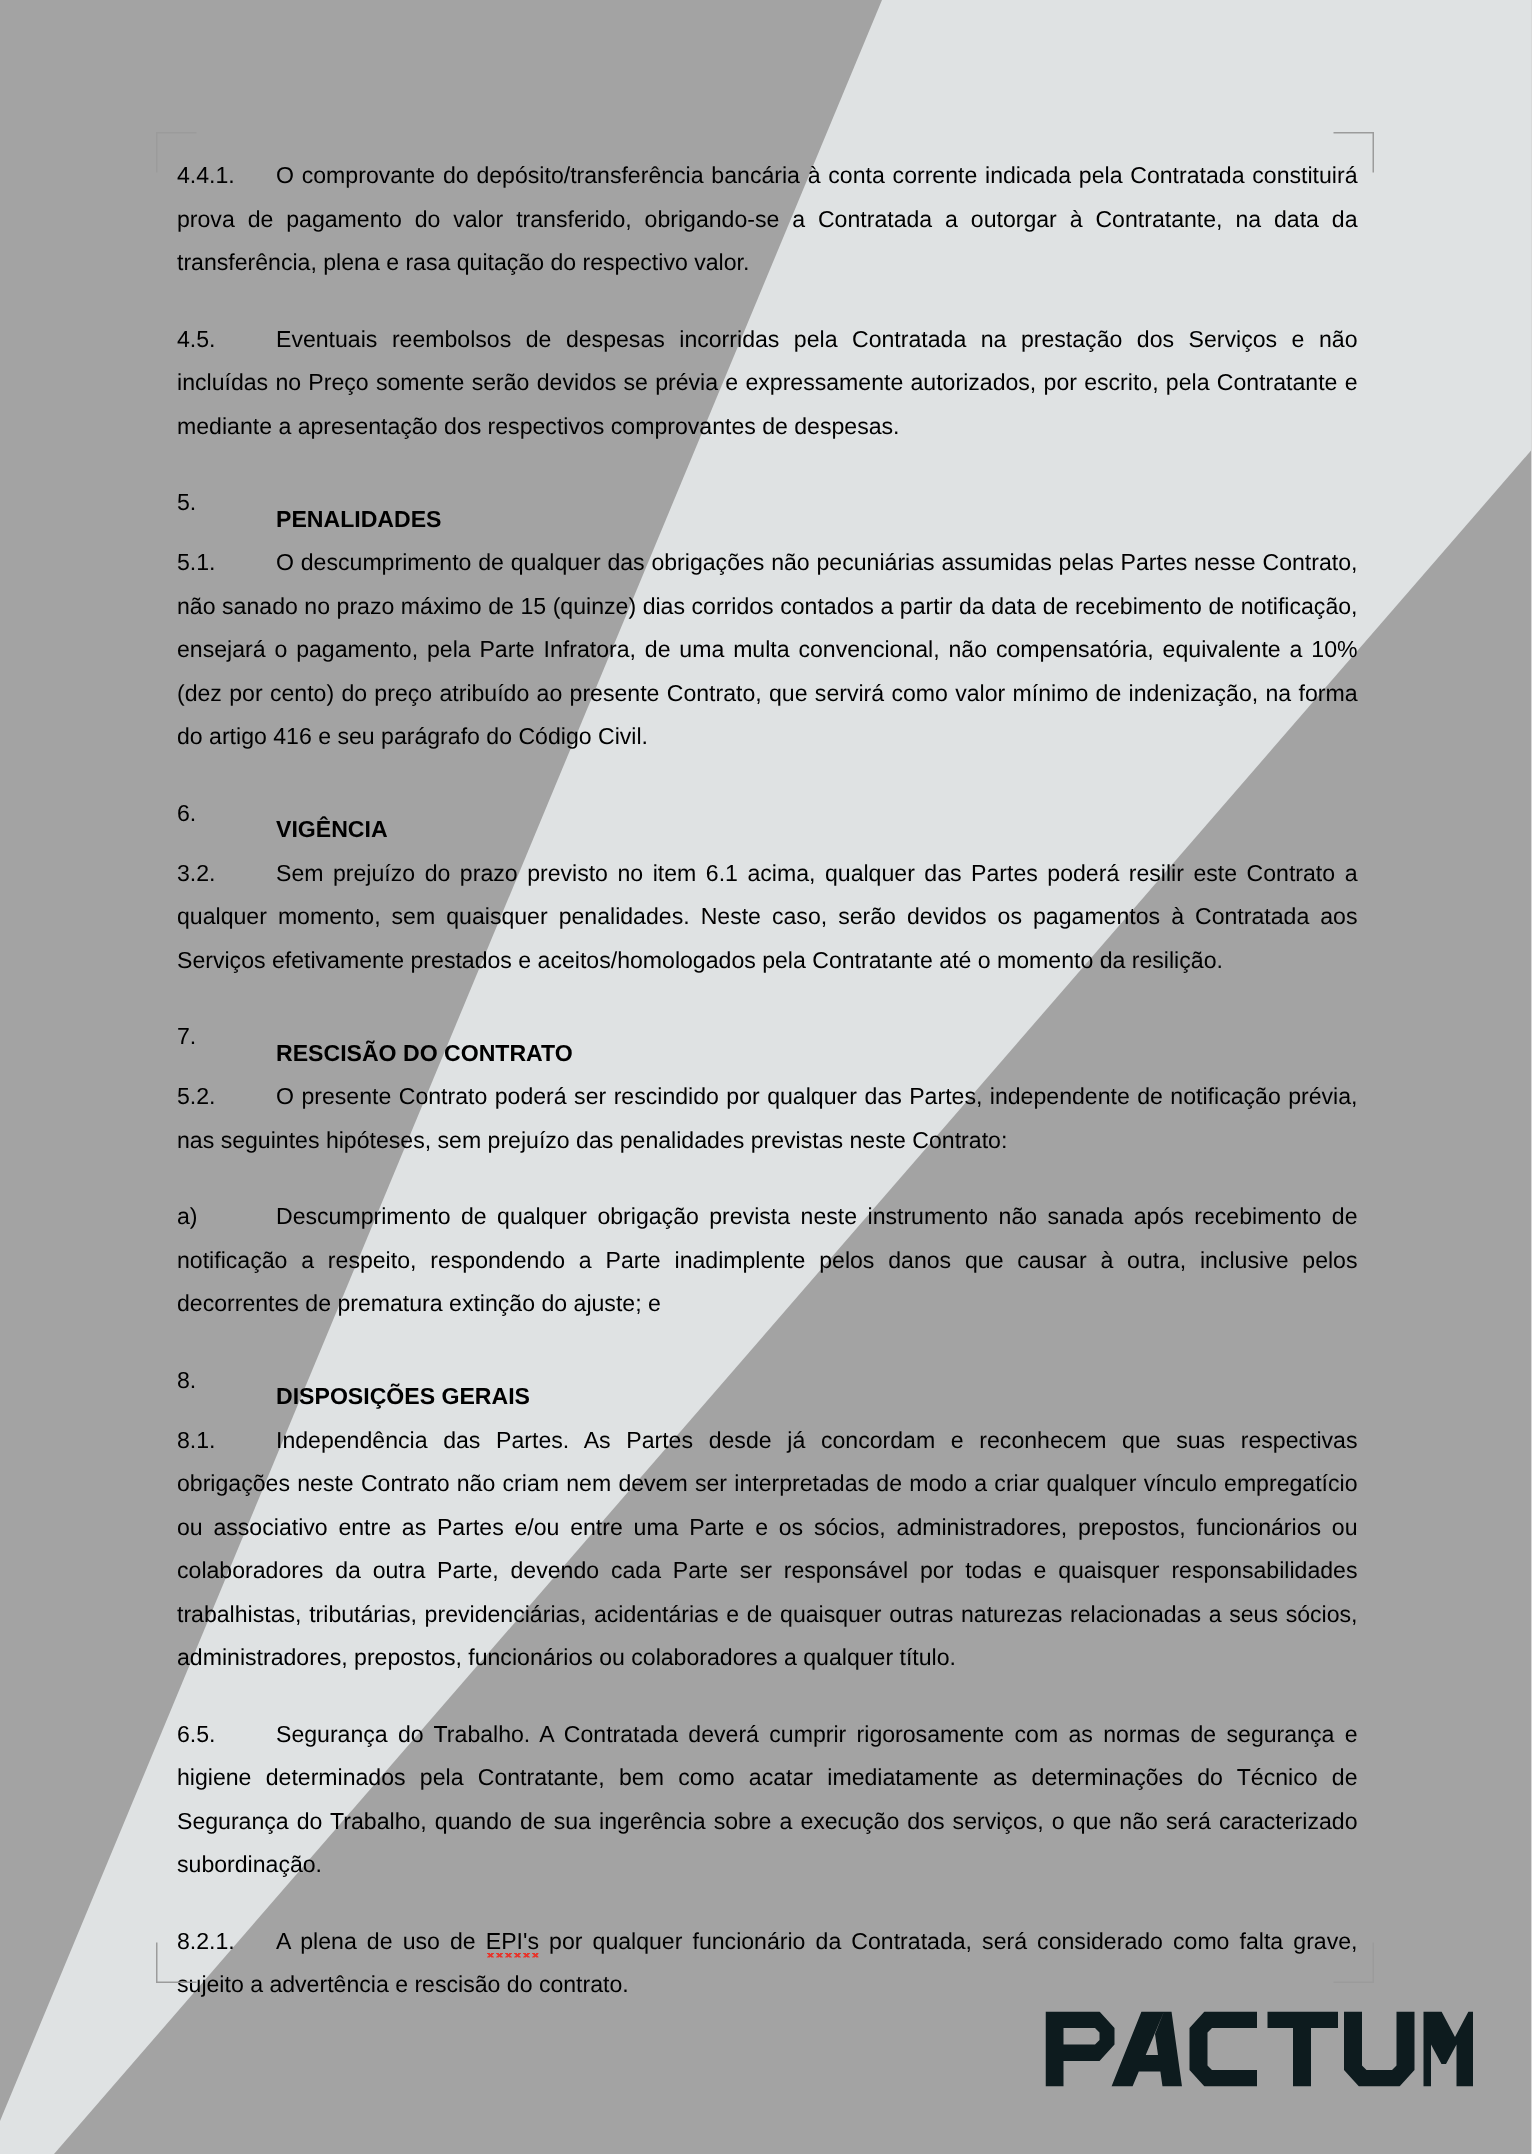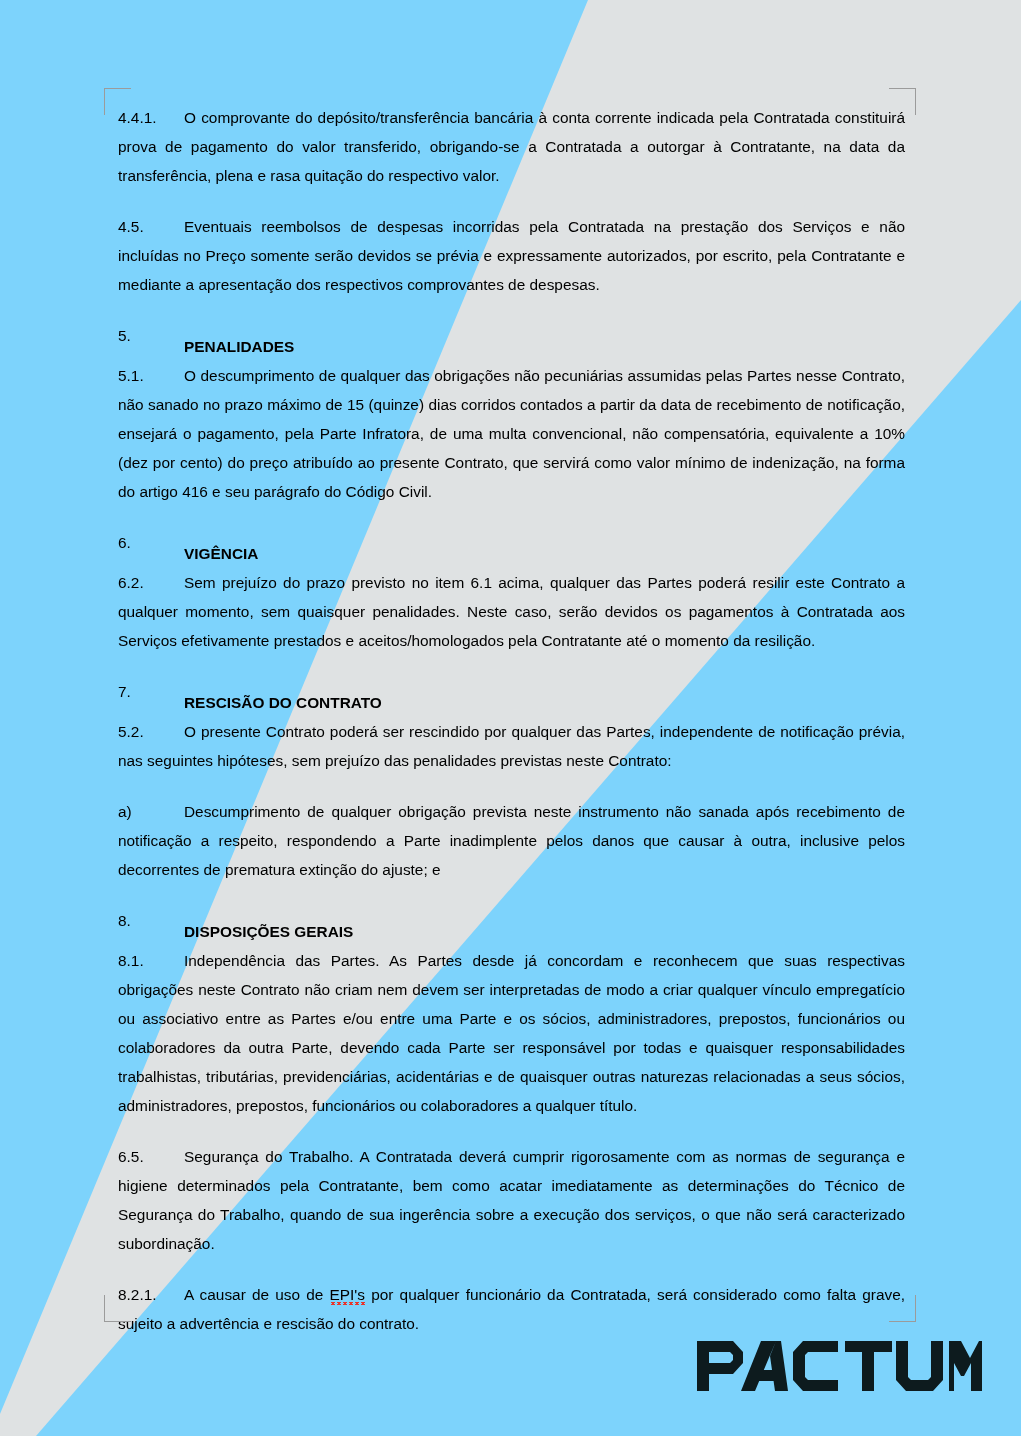--- a/index.html
+++ b/index.html
@@ -4,21 +4,21 @@
 <style>
   html, body {
     margin: 0;
     padding: 0;
     background: #ffffff;
   }
   .page {
     position: relative;
     width: 1021px;
     height: 1436px;
-    background: #7dd3fc;
+    background: #a3a3a3;
     overflow: hidden;
     font-family: "Liberation Sans", sans-serif;
   }
 
   
   .band {
     position: absolute;
     inset: 0;
     width: 1021px;
     height: 1436px;
@@ -126,40 +126,40 @@
         <span class="num">5.</span>
         <span class="ttl">PENALIDADES</span>
       </div>
     <p class="para clause"><span class="num">5.1.</span><span>O descumprimento de qualquer das obrigações não pecuniárias assumidas pelas Partes nesse Contrato, não sanado no prazo máximo de 15 (quinze) dias corridos contados a partir da data de recebimento de notificação, ensejará o pagamento, pela Parte Infratora, de uma multa convencional, não compensatória, equivalente a 10% (dez por cento) do preço atribuído ao presente Contrato, que servirá como valor mínimo de indenização, na forma do artigo 416 e seu parágrafo do Código Civil.</span></p>
 
     <div class="heading">
         <span class="num">6.</span>
         <span class="ttl">VIGÊNCIA</span>
       </div>
 
-    <p class="para clause"><span class="num">6.2.</span><span>Sem prejuízo do prazo previsto no item 6.1 acima, qualquer das Partes poderá resilir este Contrato a qualquer momento, sem quaisquer penalidades. Neste caso, serão devidos os pagamentos à Contratada aos Serviços efetivamente prestados e aceitos/homologados pela Contratante até o momento da resilição.</span></p>
+    <p class="para clause"><span class="num">3.2.</span><span>Sem prejuízo do prazo previsto no item 6.1 acima, qualquer das Partes poderá resilir este Contrato a qualquer momento, sem quaisquer penalidades. Neste caso, serão devidos os pagamentos à Contratada aos Serviços efetivamente prestados e aceitos/homologados pela Contratante até o momento da resilição.</span></p>
 
     <div class="heading">
         <span class="num">7.</span>
         <span class="ttl">RESCISÃO DO CONTRATO</span>
       </div>
     <p class="para clause"><span class="num">5.2.</span><span>O presente Contrato poderá ser rescindido por qualquer das Partes, independente de notificação prévia, nas seguintes hipóteses, sem prejuízo das penalidades previstas neste Contrato:</span></p>
 
     <p class="para clause"><span class="num">a)</span><span>Descumprimento de qualquer obrigação prevista neste instrumento não sanada após recebimento de notificação a respeito, respondendo a Parte inadimplente pelos danos que causar à outra, inclusive pelos decorrentes de prematura extinção do ajuste; e</span></p>
 
 
     <div class="heading">
         <span class="num">8.</span>
         <span class="ttl">DISPOSIÇÕES GERAIS</span>
       </div>
     <p class="para clause"><span class="num">8.1.</span><span>Independência das Partes. As Partes desde já concordam e reconhecem que suas respectivas obrigações neste Contrato não criam nem devem ser interpretadas de modo a criar qualquer vínculo empregatício ou associativo entre as Partes e/ou entre uma Parte e os sócios, administradores, prepostos, funcionários ou colaboradores da outra Parte, devendo cada Parte ser responsável por todas e quaisquer responsabilidades trabalhistas, tributárias, previdenciárias, acidentárias e de quaisquer outras naturezas relacionadas a seus sócios, administradores, prepostos, funcionários ou colaboradores a qualquer título.</span></p>
 
     <p class="para clause"><span class="num">6.5.</span><span>Segurança do Trabalho. A Contratada deverá cumprir rigorosamente com as normas de segurança e higiene determinados pela Contratante, bem como acatar imediatamente as determinações do Técnico de Segurança do Trabalho, quando de sua ingerência sobre a execução dos serviços, o que não será caracterizado subordinação.</span></p>
 
-    <p class="para clause"><span class="num">8.2.1.</span><span>A causar de uso de </span><span class="spell">EPI's</span><span> por qualquer funcionário da Contratada, será considerado como falta grave, sujeito a advertência e rescisão do contrato.</span></p>
+    <p class="para clause"><span class="num">8.2.1.</span><span>A plena de uso de </span><span class="spell">EPI's</span><span> por qualquer funcionário da Contratada, será considerado como falta grave, sujeito a advertência e rescisão do contrato.</span></p>
 
   </div>
 
   <div class="logo">
     <svg viewBox="0 0 570 100" preserveAspectRatio="xMidYMid meet" aria-hidden="true">
       <g fill="#0d1b1e">
 
         <path d="M0 0 H72 L92 22 V44 L72 66 H24 V100 H0 Z M24 22 V44 H66 L72 38 V28 L66 22 Z"></path>
 
         <path d="M128 0 H158 L116 100 H88 Z M112 58 H170 V80 H104 Z M158 0 H168 L182 100 H156 L146 30 Z"></path>

